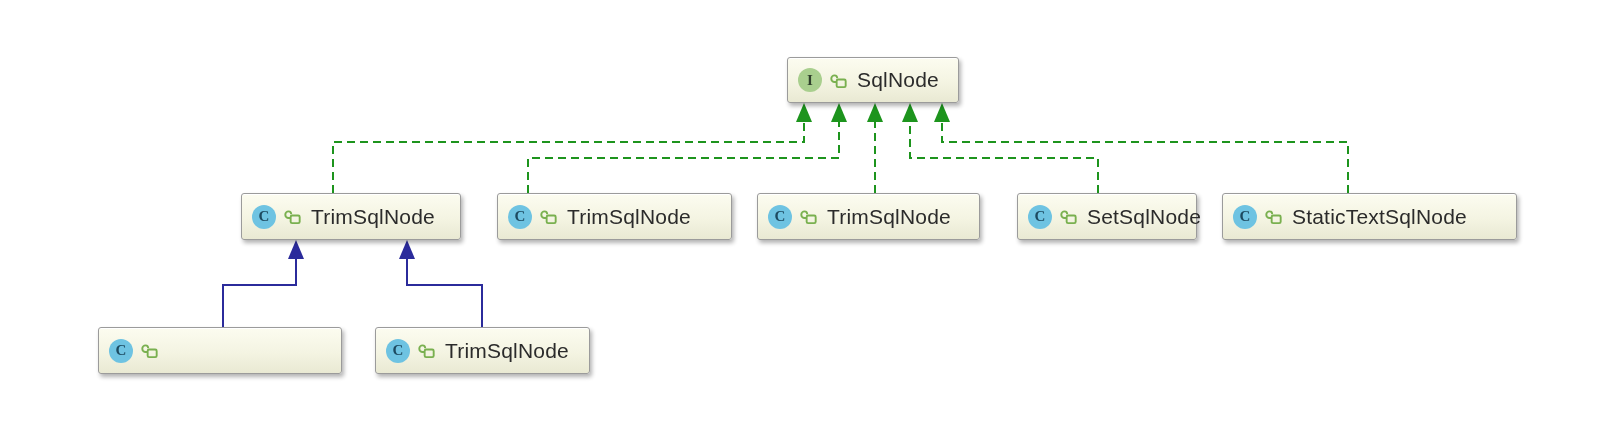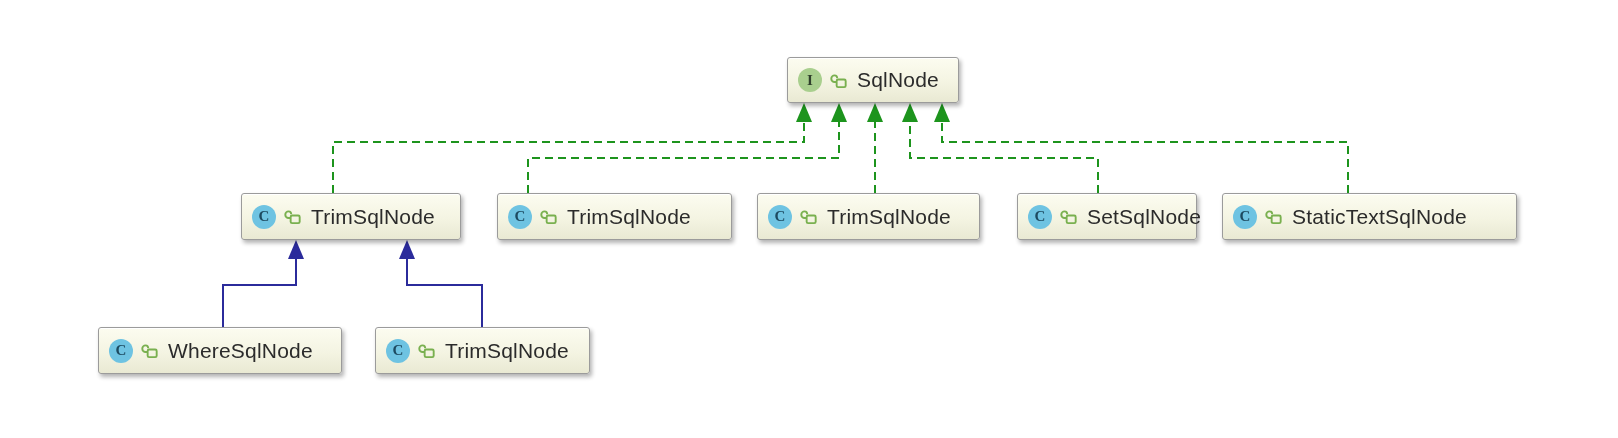--- a/index.html
+++ b/index.html
@@ -178,21 +178,20 @@
   <div class="node" style="left: 98px; top: 327px; width: 244px; height: 47px;">
     <span class="badge badge-class">
         <span class="badge-letter">C</span>
       </span>
     <span class="lock">
         <svg viewBox="0 0 20 20" width="19" height="19">
           <rect x="7" y="9" width="9.5" height="8" rx="1.5" fill="none" stroke="#79b04f" stroke-width="2"></rect>
           <path d="M7 11.5 H4.8 A2.9 2.9 0 0 1 4.8 4.6 C6.8 4.6 7.6 6 7.6 7.6" fill="none" stroke="#79b04f" stroke-width="2"></path>
         </svg>
       </span>
-    <span class="label">WhereSqlNode</span>
   </div>
 
   <div class="node" style="left: 375px; top: 327px; width: 215px; height: 47px;">
     <span class="badge badge-class">
         <span class="badge-letter">C</span>
       </span>
     <span class="lock">
         <svg viewBox="0 0 20 20" width="19" height="19">
           <rect x="7" y="9" width="9.5" height="8" rx="1.5" fill="none" stroke="#79b04f" stroke-width="2"></rect>
           <path d="M7 11.5 H4.8 A2.9 2.9 0 0 1 4.8 4.6 C6.8 4.6 7.6 6 7.6 7.6" fill="none" stroke="#79b04f" stroke-width="2"></path>

